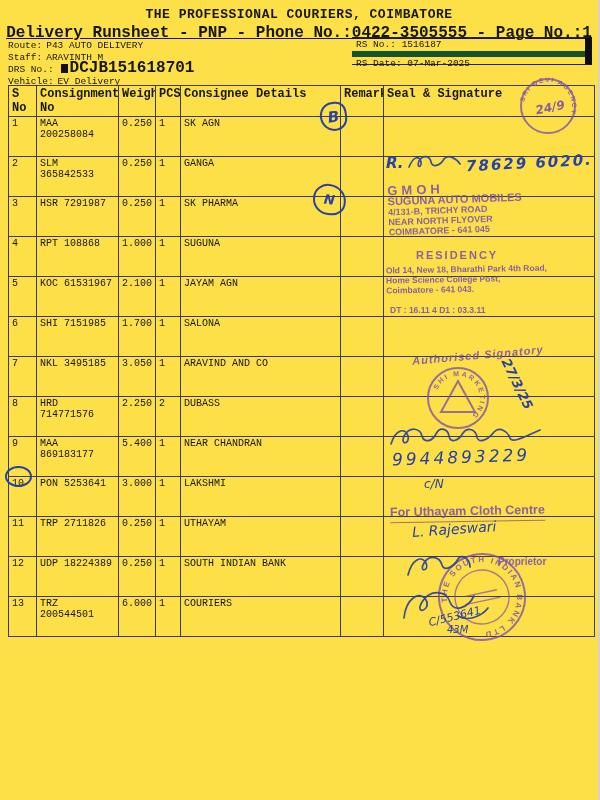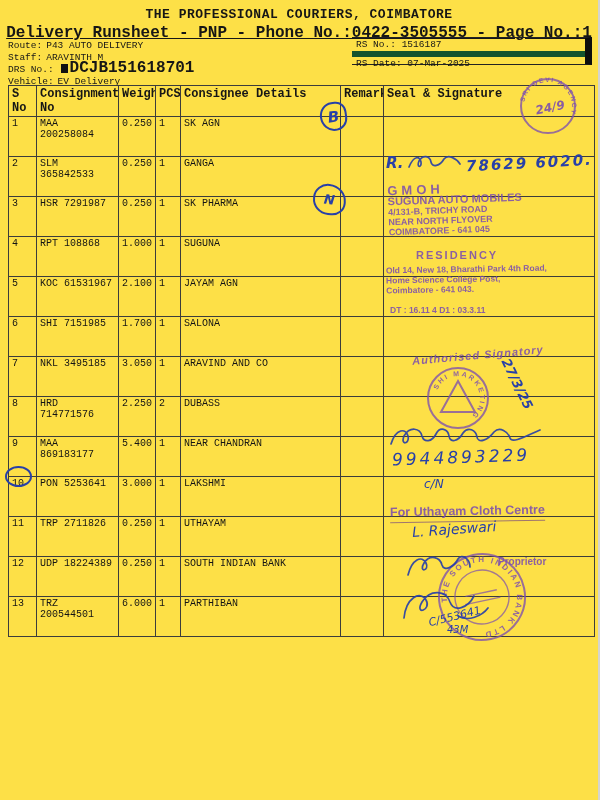--- a/index.html
+++ b/index.html
@@ -230,21 +230,21 @@
       <td>1</td>
       <td>SOUTH INDIAN BANK</td>
       <td></td>
       <td></td>
     </tr>
         <tr>
       <td>13</td>
       <td>TRZ 200544501</td>
       <td>6.000</td>
       <td>1</td>
-      <td>PARTHIBAN</td>
+      <td>COURIERS</td>
       <td></td>
       <td></td>
     </tr>
       </tbody>
   </table>
 
   <div class="overlay">
 
     <div class="ann ann-circle-b">B</div>
     <div class="ann ann-circle-n">N</div>

